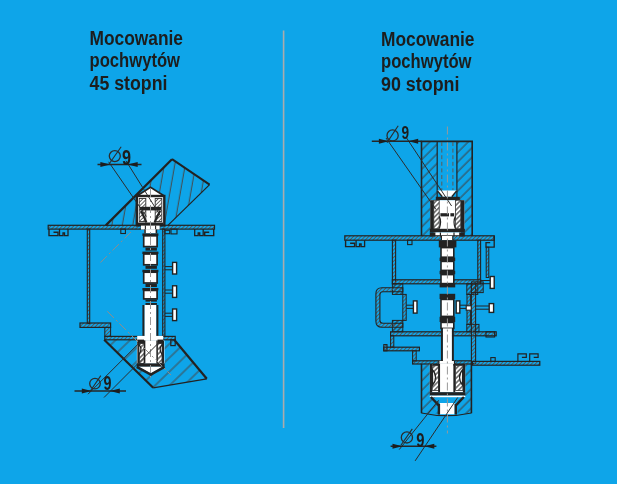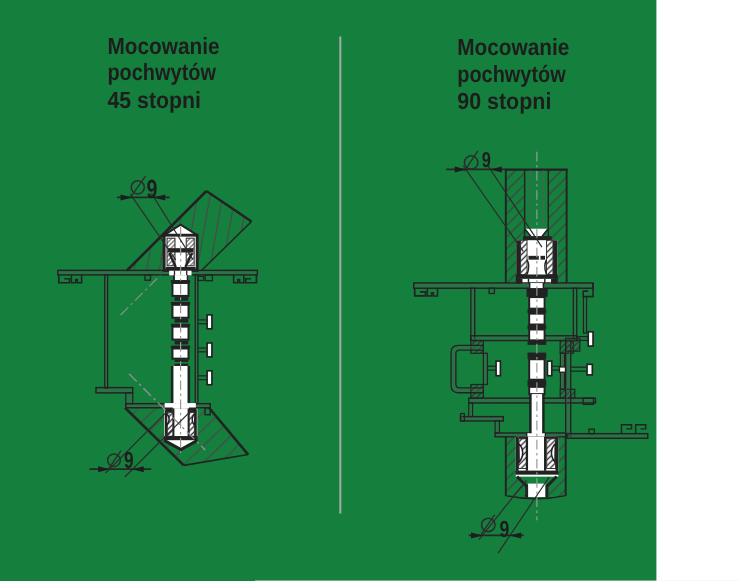--- a/index.html
+++ b/index.html
@@ -1,16 +1,16 @@
 <!DOCTYPE html>
 <html><head>
 <meta charset="utf-8">
 <style>
   html,body{margin:0;padding:0;background:#ffffff;}
-  #page{position:relative;width:547px;height:484px;background:#15803d;overflow:hidden;}
+  #page{position:relative;width:617px;height:484px;background:#0ea5e9;overflow:hidden;}
   svg{position:absolute;top:0;left:0;}
   text{font-family:"Liberation Sans", sans-serif;fill:#1d1d1d;}
 </style>
 </head>
 <body>
 <div id="page">
 <svg width="617" height="484" viewBox="0 0 617 484">
 <defs>
   <pattern id="h45" width="6.8" height="6.8" patternUnits="userSpaceOnUse" patternTransform="rotate(45)">
     <line x1="3" y1="-1" x2="3" y2="8" stroke="#3f3f3f" stroke-width="1"></line>

